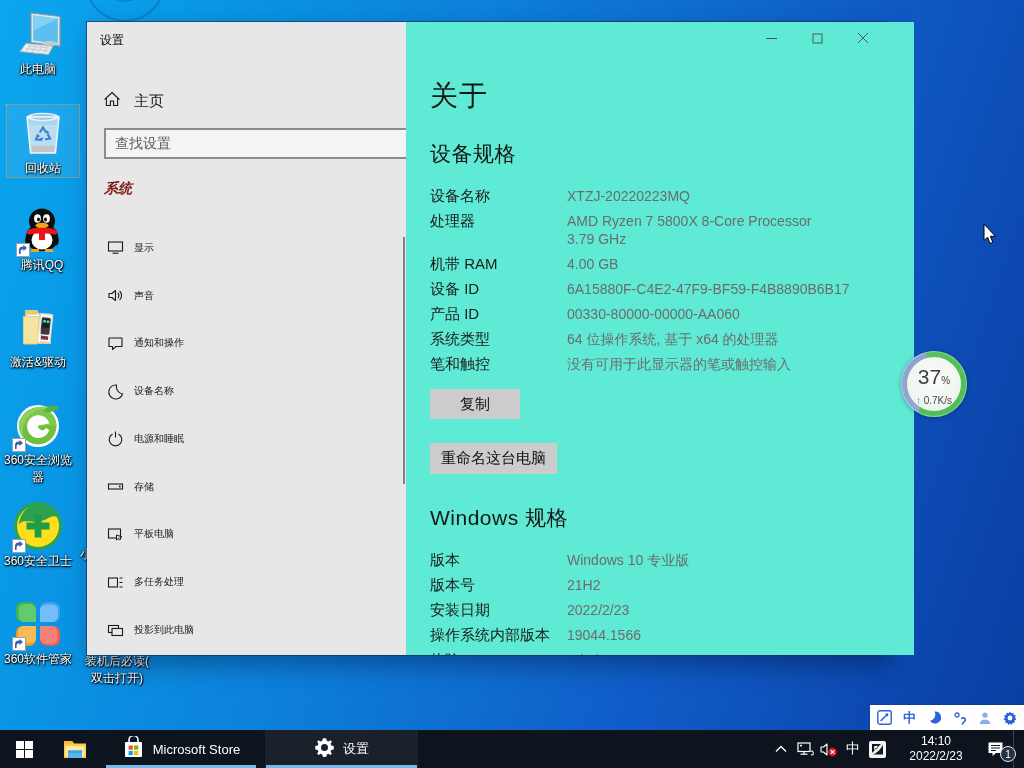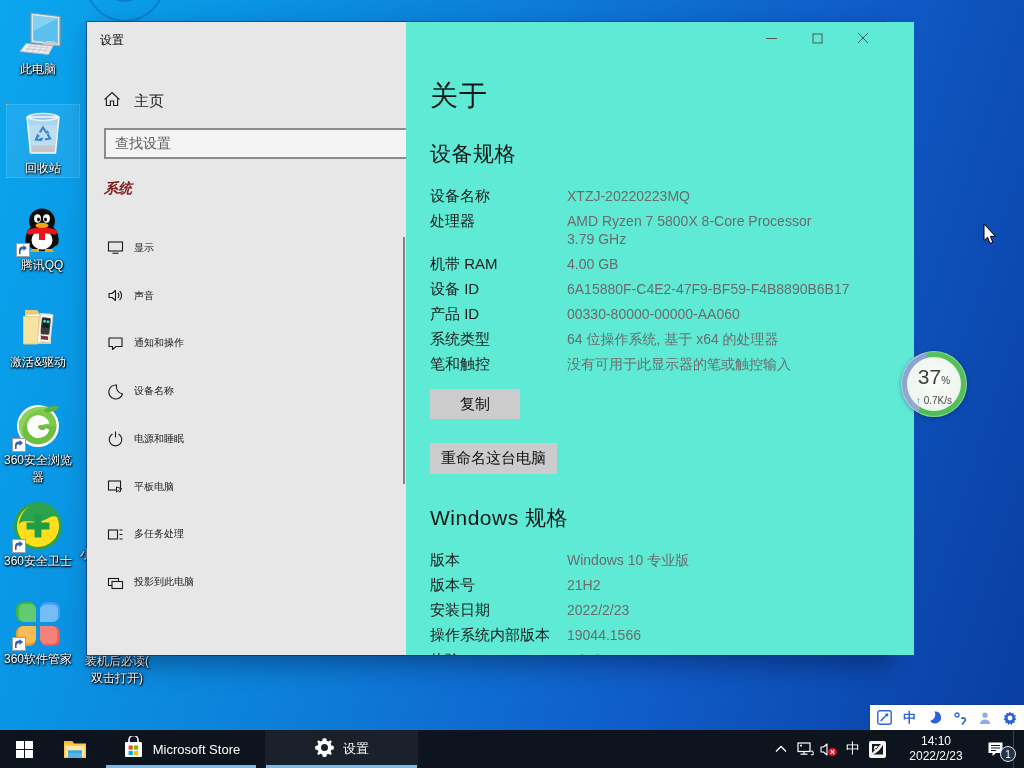--- a/index.html
+++ b/index.html
@@ -364,20 +364,29 @@
           <svg width="17" height="17" viewBox="0 0 17 17">
               <path d="M5.5 4 a6.3 6.3 0 1 0 6 0" fill="none" stroke="#1a1a1a" stroke-width="1.1"></path>
               <line x1="8.5" y1="1.5" x2="8.5" y2="7.5" stroke="#1a1a1a" stroke-width="1.1"></line>
             </svg>
         </span>
         <span class="nlabel">电源和睡眠</span>
       </div>
       <div class="nav-item">
         <span class="nicon">
           <svg width="17" height="17" viewBox="0 0 17 17">
+              <rect x="1.5" y="6" width="14" height="5" fill="none" stroke="#1a1a1a" stroke-width="1.1"></rect>
+              <circle cx="12.8" cy="8.5" r=".9" fill="#1a1a1a"></circle>
+            </svg>
+        </span>
+        <span class="nlabel">存储</span>
+      </div>
+      <div class="nav-item">
+        <span class="nicon">
+          <svg width="17" height="17" viewBox="0 0 17 17">
               <rect x="1.5" y="3" width="12" height="9" fill="none" stroke="#1a1a1a" stroke-width="1.1"></rect>
               <path d="M9.5 9 l0 5 2 -1.6 1 1.6 1.4-1 -1-1.6 2-0.6 z" fill="#e7e7e7" stroke="#1a1a1a" stroke-width="1"></path>
             </svg>
         </span>
         <span class="nlabel">平板电脑</span>
       </div>
       <div class="nav-item">
         <span class="nicon">
           <svg width="17" height="17" viewBox="0 0 17 17">
               <rect x="1.5" y="4" width="9" height="9" fill="none" stroke="#1a1a1a" stroke-width="1.1"></rect>

